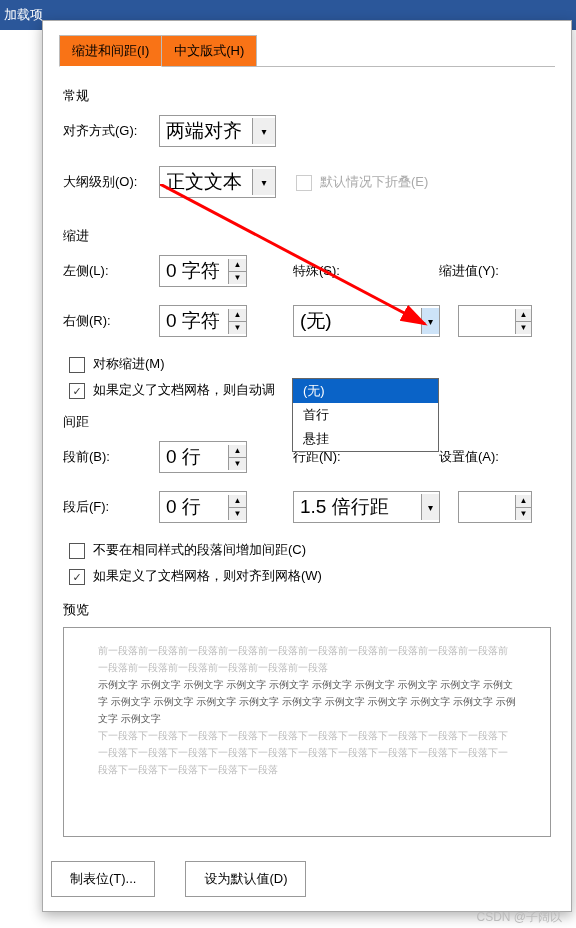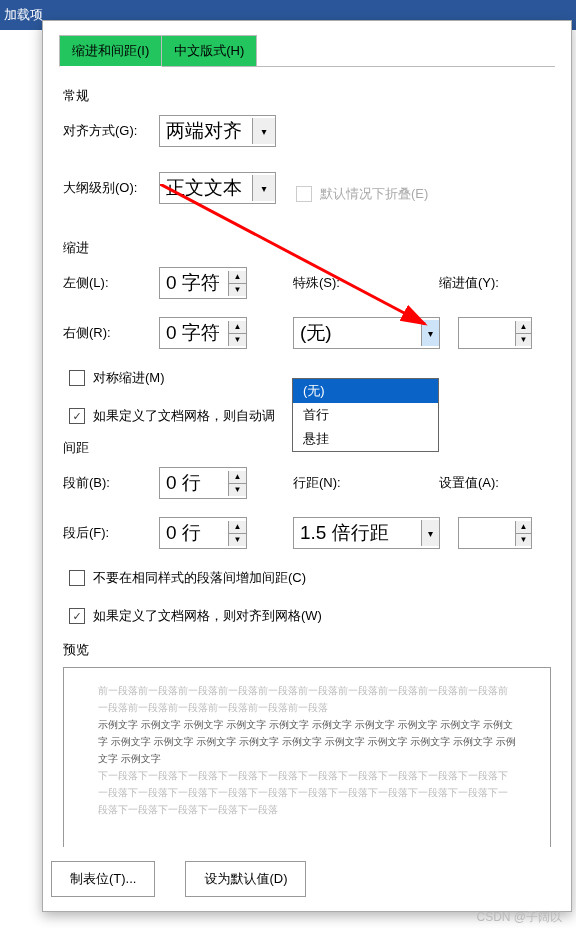--- a/index.html
+++ b/index.html
@@ -36,21 +36,21 @@
 .titlebar .icons { display:flex; gap:0; }
 .titlebar .icons div {
   width:40px; height:36px; display:flex; align-items:center; justify-content:center;
   font-size:16px; color:#555;
 }
 .tabs {
   display:flex; margin:14px 0 0 16px;
 }
 .tab {
   border:1px solid #bbb; padding:6px 12px; font-size:13px;
-  background:#22c55e; margin-right:-1px;
+  background:#f97316; margin-right:-1px;
 }
 .tab.active { border-bottom:1px solid #fff; position:relative; z-index:2; }
 .tabline { border-top:1px solid #bbb; margin:0 16px; margin-top:-1px; }
 .body {
   padding:8px 20px 0 20px; flex:1; overflow:hidden;
 }
 .section-title { margin:12px 0 10px 0; }
 .row {
   display:flex; align-items:center; margin:6px 0 18px 0;
 }
@@ -67,21 +67,21 @@
   background:#efefef; font-size:10px;
 }
 .combo .spin {
   width:20px; display:flex; flex-direction:column; border-left:1px solid #999;
 }
 .combo .spin div {
   height:12px; display:flex; align-items:center; justify-content:center;
   font-size:8px; background:#efefef; border-bottom:1px solid #999;
 }
 .combo .spin div:last-child { border-bottom:none; }
-.chk { display:flex; align-items:center; margin:20px 0 8px 6px; }
+.chk { display:flex; align-items:flex-end; margin:8px 0 8px 6px; }
 .chk .box {
   width:14px; height:14px; border:1px solid #555; margin-right:8px;
   display:flex; align-items:center; justify-content:center; font-size:11px; color:#333;
 }
 .dropdown-open {
   position:absolute; border:1px solid #666; background:#fff;
   font-size:13px;
 }
 .dropdown-open div { padding:3px 10px; }
 .dropdown-open div.sel { background:#0a63c7; color:#fff; }

